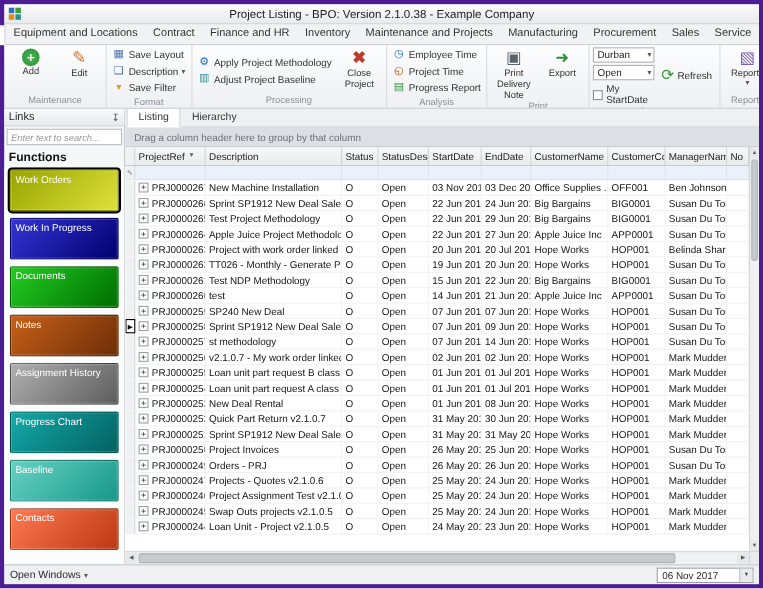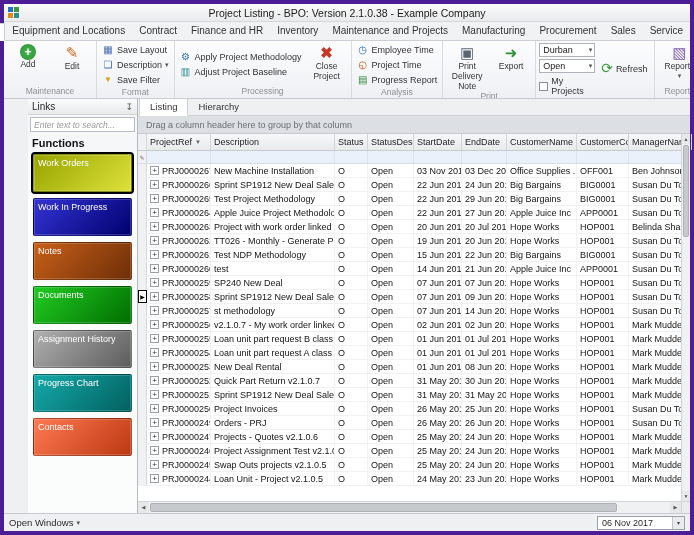--- a/index.html
+++ b/index.html
@@ -44,21 +44,21 @@
   .dd { width:56px; height:14px; background:#fff; border:1px solid #aeb3b9; font-size:9px; color:#222; display:flex; align-items:center; justify-content:space-between; padding:0 2px 0 3px; margin:1px 0; }
   .dd-arrow { font-size:7px; color:#555; }
   .chk { display:flex; align-items:center; gap:3px; font-size:9px; color:#333; margin-top:2px; }
   .chk-box { width:9px; height:9px; border:1px solid #8a8f95; background:#fff; flex:none; }
   .btn-refresh { display:flex; align-items:center; gap:3px; font-size:9px; color:#333; padding:0 4px; }
 
   
   .content { flex:1; display:flex; min-height:0; }
 
   
-  .sidebar { width:110px; flex:none; border-right:1px solid #b5b8bc; background:#f6f7f8; display:flex; flex-direction:column;margin-left:24px; }
+  .sidebar { width:110px; flex:none; border-right:1px solid #b5b8bc; background:#f6f7f8; display:flex; flex-direction:column; }
   .side-caption { height:16px; flex:none; display:flex; align-items:center; justify-content:space-between; padding:0 4px; font-size:10px; color:#2a2a2a; background:linear-gradient(#fafbfc,#e7e9eb); border-bottom:1px solid #d2d5d8; }
   .pin { font-size:9px; color:#555; }
   .side-search { margin:2px 2px 1px; height:15px; border:1px solid #b7bcc2; background:#fff; font-size:8.5px; font-style:italic; color:#999; padding:0 3px; width:calc(100% - 4px); }
   .side-search::placeholder { color:#999; font-style:italic; }
   .side-section { font-size:11px; font-weight:bold; color:#111; padding:4px 4px 3px; }
   .side-items { flex:1; overflow:hidden; padding:2px 5px; display:flex; flex-direction:column; gap:6px; background:#fbfcfc; }
   .side-btn { height:38px; flex:none; border-radius:2px; color:#fff; font-size:9px; line-height:1.15; padding:3px 4px; border:1px solid rgba(0,0,0,.28); box-shadow:inset 0 0 0 1px rgba(255,255,255,.18); }
   .side-btn.selected { outline:2px solid #000; outline-offset:0; }
 
   
@@ -226,21 +226,21 @@
           <div class="dd">
             <span>Durban</span>
             <span class="dd-arrow">▾</span>
           </div>
           <div class="dd">
             <span>Open</span>
             <span class="dd-arrow">▾</span>
           </div>
           <div class="chk">
             <span class="chk-box"></span>
-            <span>My Projects</span>
+            <span>My StartDate</span>
           </div>
         </div>
         <div class="btn-refresh">
           <span class="bl-ic ic-refresh">⟳</span>
           <span>Refresh</span>
         </div>
       </div>
       <div class="rgroup-label">Current</div>
     </div>
 
@@ -262,24 +262,25 @@
     <div class="sidebar">
       <div class="side-caption">
         <span>Links</span>
         <span class="pin">↧</span>
       </div>
       <input class="side-search" placeholder="Enter text to search..." style="">
       <div class="side-section">Functions</div>
       <div class="side-items">
           <div class="side-btn selected" style="background: linear-gradient(135deg, rgb(152, 164, 0), rgb(221, 226, 58));">Work Orders</div>
           <div class="side-btn" style="background: linear-gradient(135deg, rgb(52, 52, 214), rgb(0, 0, 110));">Work In Progress</div>
+          <div class="side-btn" style="background: linear-gradient(135deg, rgb(34, 204, 34), rgb(0, 110, 0));">Documents</div>
           <div class="side-btn" style="background: linear-gradient(135deg, rgb(200, 96, 24), rgb(110, 46, 8));">Notes</div>
-          <div class="side-btn" style="background: linear-gradient(135deg, rgb(34, 204, 34), rgb(0, 110, 0));">Documents</div>
           <div class="side-btn" style="background: linear-gradient(135deg, rgb(176, 176, 176), rgb(92, 92, 92));">Assignment History</div>
           <div class="side-btn" style="background: linear-gradient(135deg, rgb(20, 170, 170), rgb(3, 96, 96));">Progress Chart</div>
+          <div class="side-btn" style="background: linear-gradient(135deg, rgb(102, 210, 194), rgb(23, 152, 138));">Baseline</div>
           <div class="side-btn" style="background: linear-gradient(135deg, rgb(255, 122, 82), rgb(188, 56, 18));">Contacts</div>
         </div>
     </div>
 
     <div class="main">
       <div class="doc-tabs">
         <div class="dtab active">Listing</div>
         <div class="dtab">Hierarchy</div>
       </div>
 

